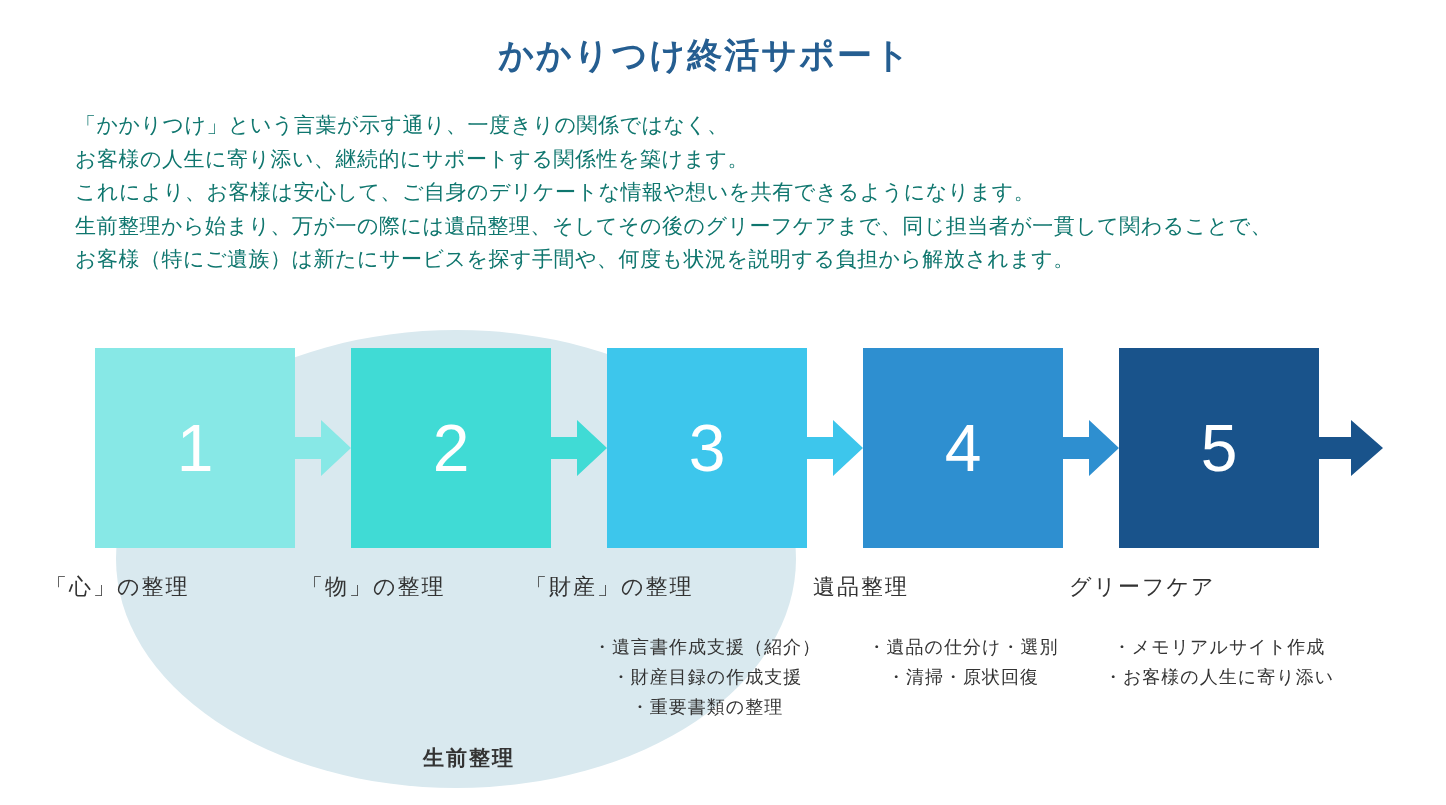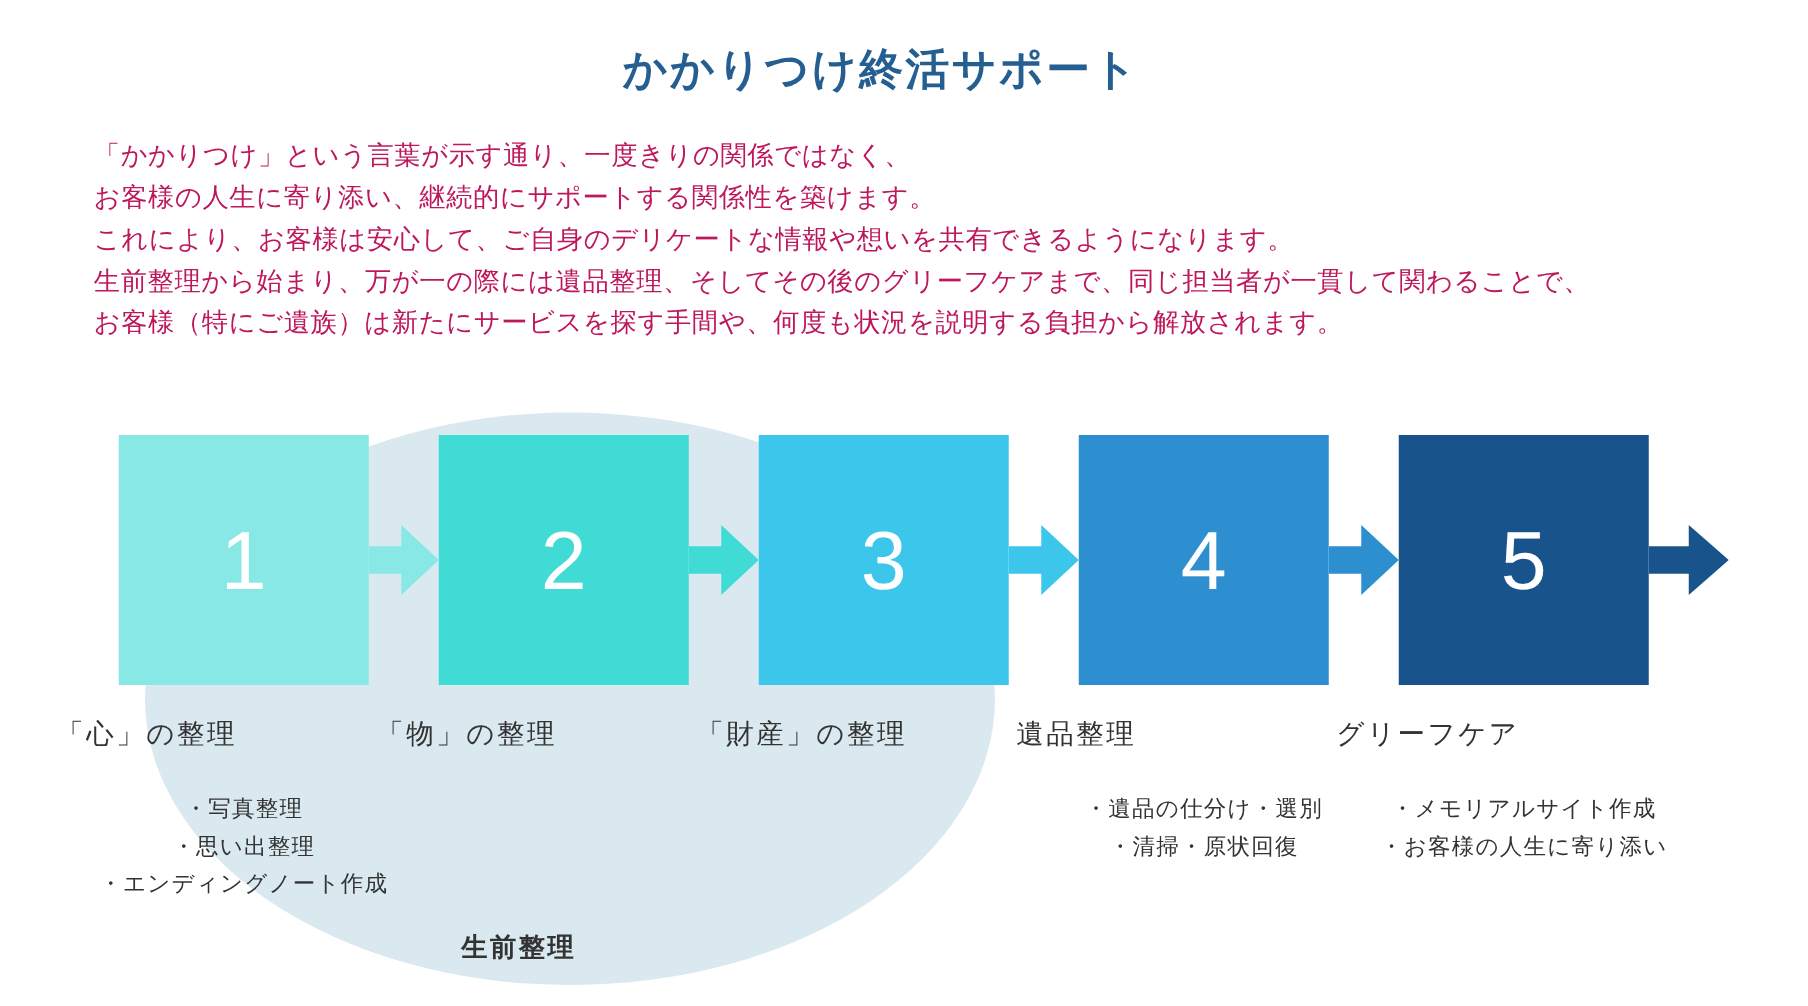--- a/index.html
+++ b/index.html
@@ -22,21 +22,21 @@
     font-weight: bold;
     letter-spacing: 2px;
   }
   .intro {
     position: absolute;
     top: 108px;
     left: 75px;
     width: 1350px;
     font-size: 21px;
     line-height: 33.6px;
-    color: #be185d;
+    color: #0f766e;
     white-space: pre-line;
     letter-spacing: 0.5px;
   }
   .ellipse {
     position: absolute;
     left: 116px;
     top: 330px;
     width: 680px;
     height: 458px;
     border-radius: 50%;
@@ -82,20 +82,21 @@
     letter-spacing: 1px;
     color: #333333;
     white-space: pre-line;
     z-index: 1;
   }
   .group-label {
     position: absolute;
     top: 744px;
     left: 369px;
     width: 200px;
+    text-align: center;
     font-size: 21px;
     font-weight: bold;
     letter-spacing: 2px;
     color: #333333;
     z-index: 1;
   }
 </style>
 </head>
 <body>
 
@@ -138,27 +139,27 @@
   </svg>
   <svg class="arrow" style="left:1063px" width="56" height="112" viewBox="0 0 56 112">
     <path d="M0 45 H26 V28 L56 56 L26 84 V67 H0 Z" fill="#2E8FD0"></path>
   </svg>
   <svg class="arrow" style="left:1319px" width="64" height="112" viewBox="0 0 64 112">
     <path d="M0 45 H32 V28 L64 56 L32 84 V67 H0 Z" fill="#19538B"></path>
   </svg>
 
   <div class="step-label" style="left:45px">「心」の整理</div>
   <div class="step-label" style="left:301px">「物」の整理</div>
-  <div class="step-label" style="left:557px">「財産」の整理</div>
+  <div class="step-label" style="left:525px">「財産」の整理</div>
   <div class="step-label" style="left:1069px">グリーフケア</div>
   <div class="step-label" style="left:813px">遺品整理</div>
 
-  <div class="bullets" style="left:45px">・写真整理
-・思い出整理
-・エンディングノート作成</div>
+  <div class="bullets" style="left:557px">・遺言書作成支援（紹介）
+・財産目録の作成支援
+・重要書類の整理</div>
   <div class="bullets" style="left:813px">・遺品の仕分け・選別
 ・清掃・原状回復</div>
   <div class="bullets" style="left:1069px">・メモリアルサイト作成
 ・お客様の人生に寄り添い</div>
 
   <div class="group-label">生前整理</div>
 
 </div>
 
 </body></html>

